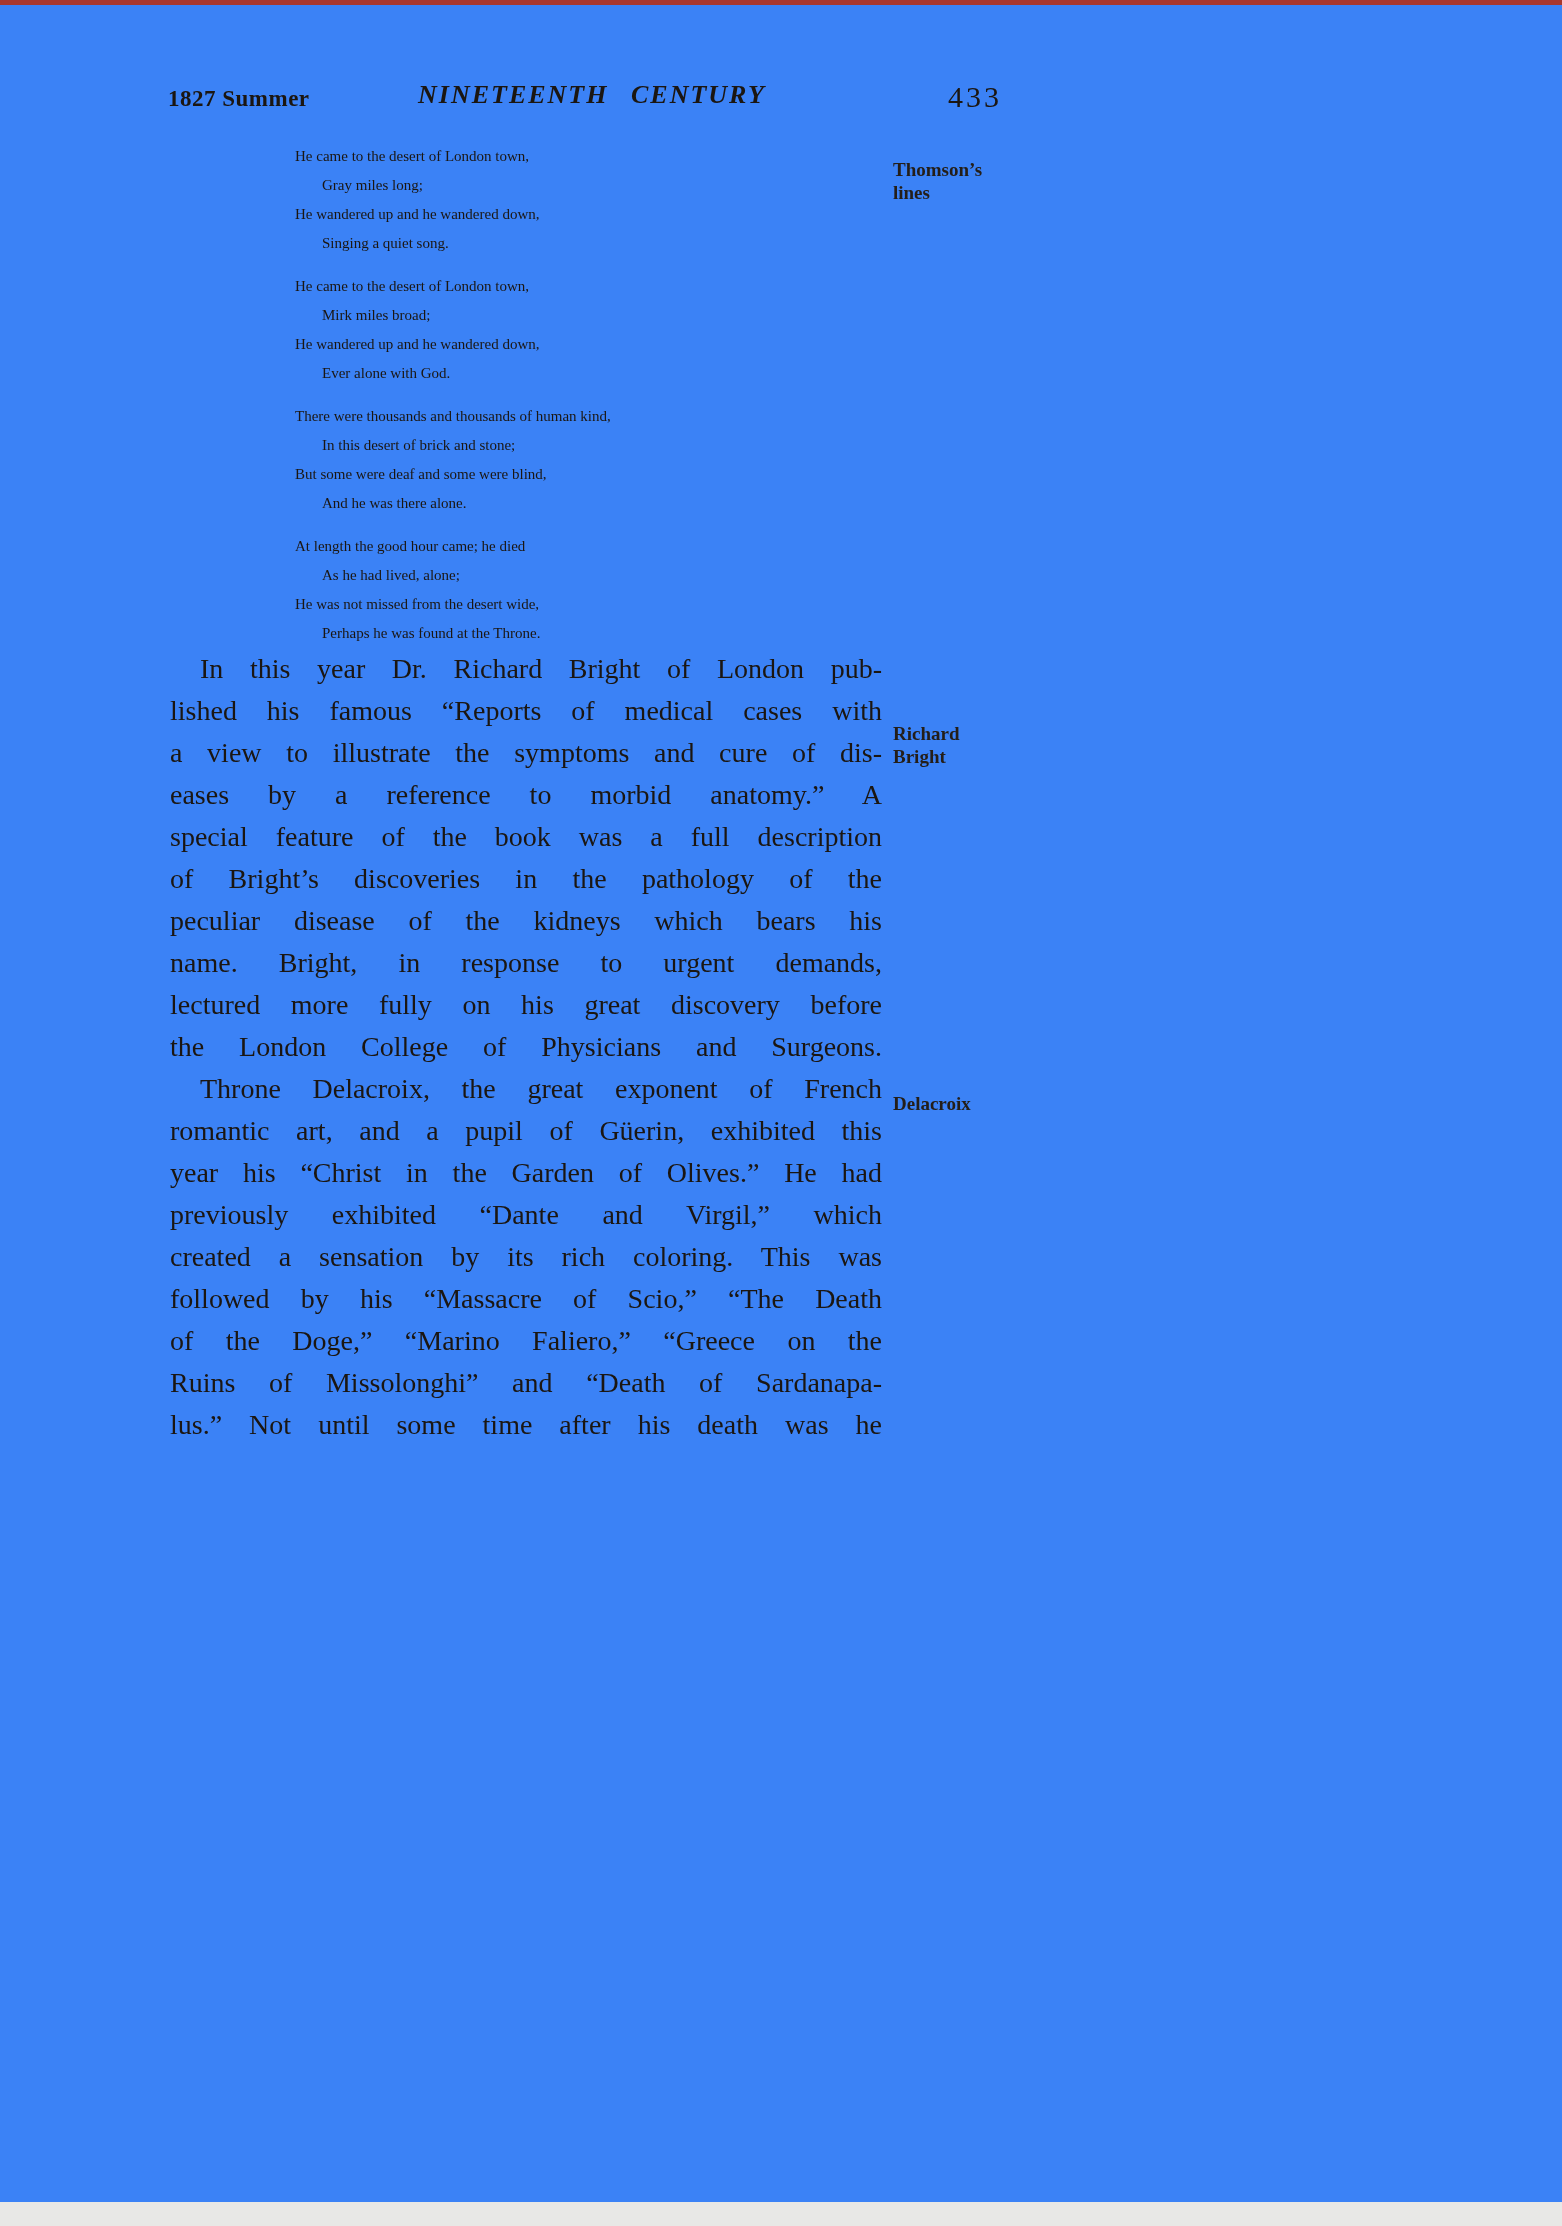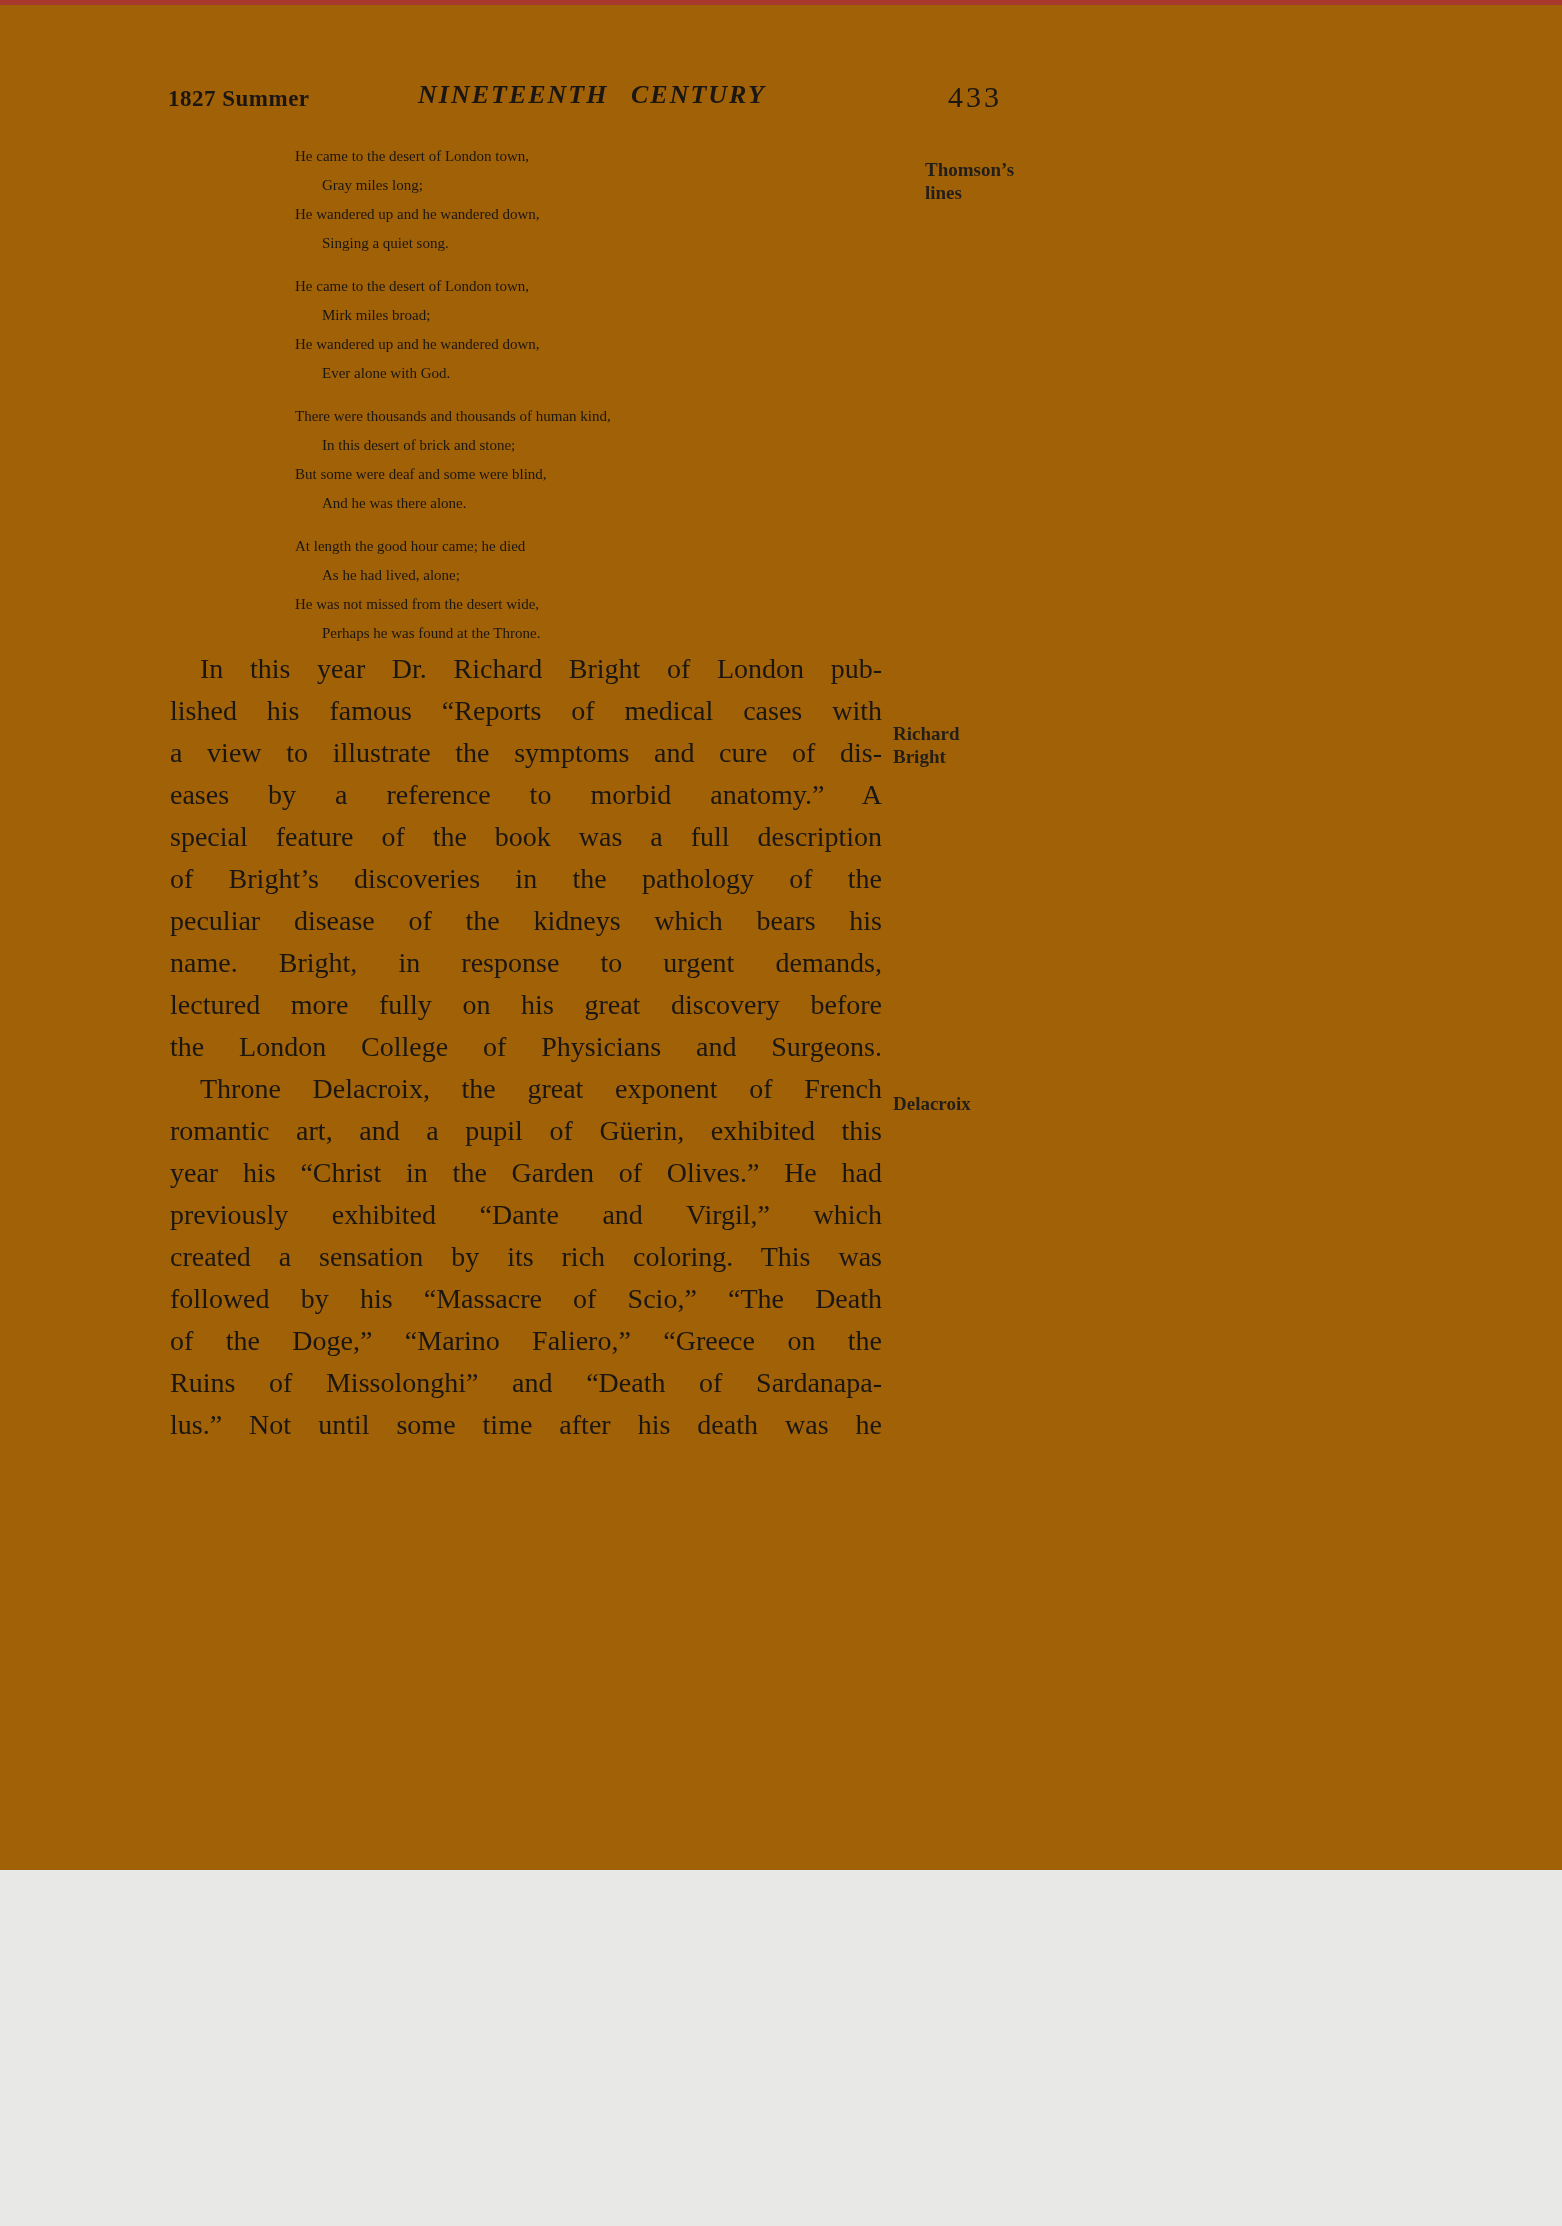--- a/index.html
+++ b/index.html
@@ -4,23 +4,23 @@
 <style>
   html, body {
     margin: 0;
     padding: 0;
     background: #e8e8e6;
     font-family: "Liberation Serif", "DejaVu Serif", serif;
   }
   .page {
     position: relative;
     width: 1562px;
-    height: 1870px;
+    height: 2202px;
     margin: 0 auto;
-    background: #a16207;
+    background: #3b82f6;
     color: #1b1611;
     overflow: hidden;
   }
   .edge-line {
     position: absolute;
     top: 0; left: 0;
     width: 100%;
     height: 5px;
     background: #a8372e;
   }
@@ -75,21 +75,21 @@
   
   .margin-note {
     position: absolute;
     left: 893px;
     width: 120px;
     font-size: 19px;
     line-height: 23px;
     font-weight: bold;
     color: #241e18;
   }
-  .note-thomson  { top: 158px; margin-left: 32px; }
+  .note-thomson  { top: 158px; }
   .note-richard  { top: 722px; }
   .note-delacroix{ top: 1092px; }
 </style>
 </head>
 <body>
 
 <div class="page">
   <div class="edge-line"></div>
 
   <div class="header-date">1827 Summer</div>

